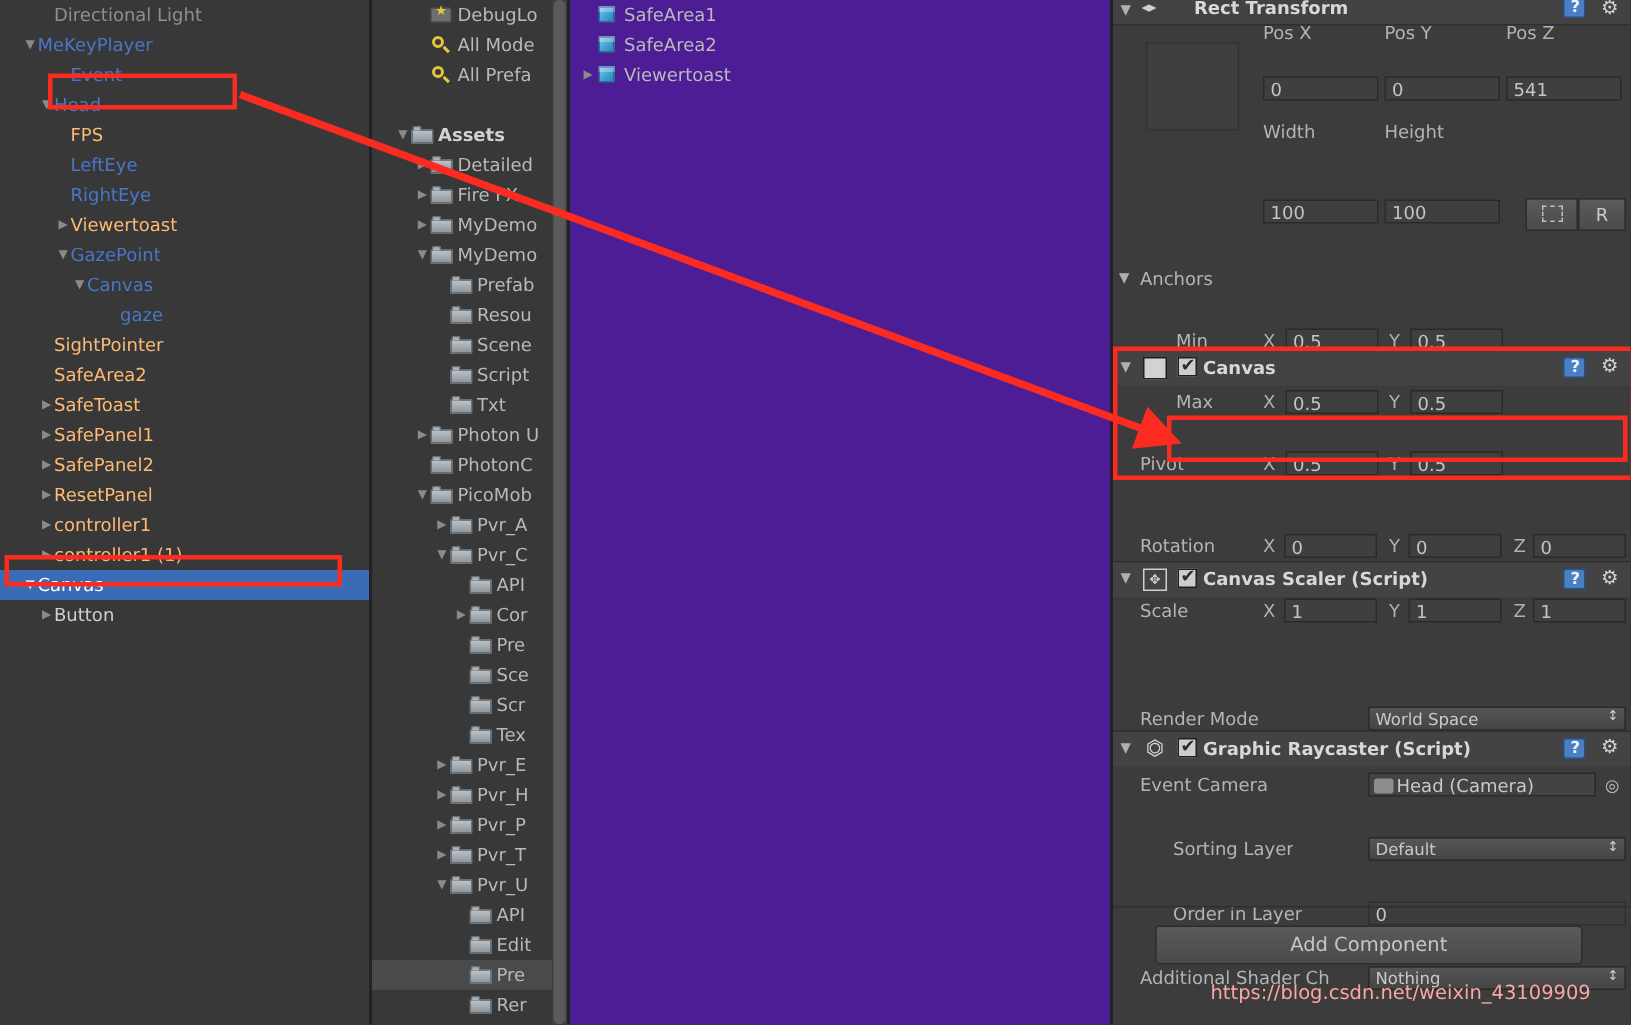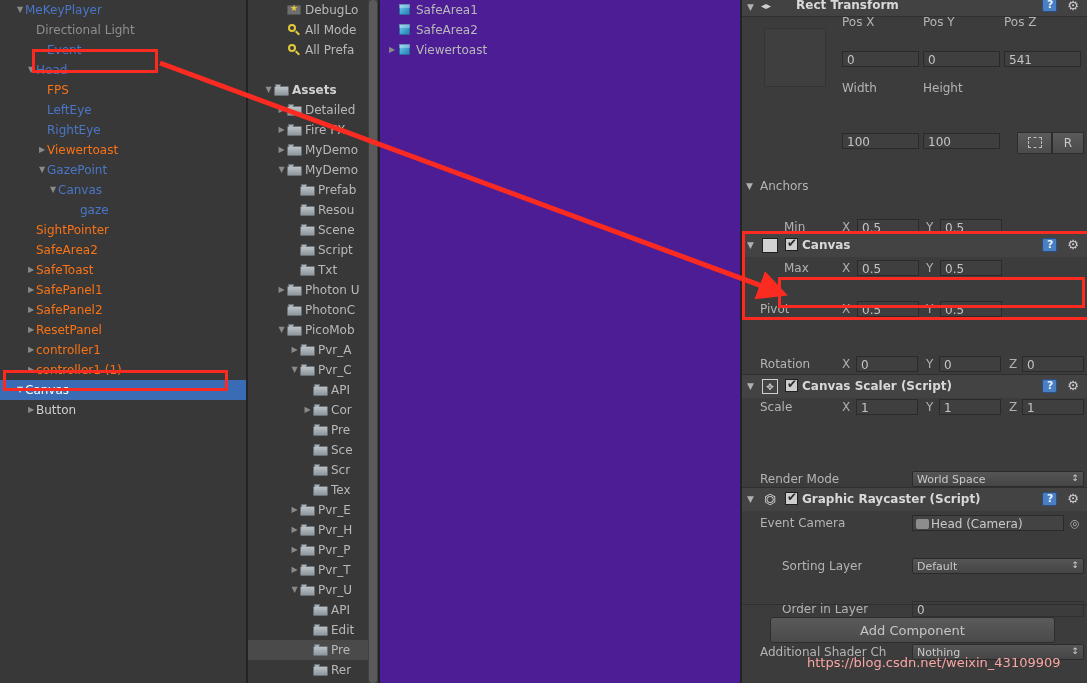--- a/index.html
+++ b/index.html
@@ -9,21 +9,21 @@
     font-size:12px;color:#b6b6b6;-webkit-font-smoothing:antialiased;
   }
   .panel{position:absolute;top:0;bottom:0;overflow:hidden;}
 
   
   #hierarchy{left:0;width:246px;background:#383838;}
   .hrow{height:20px;line-height:20px;white-space:nowrap;position:relative;}
   .hrow .tw{display:inline-block;width:10px;text-align:center;color:#8a8a8a;font-size:8px;vertical-align:top;}
   .hrow .lbl{display:inline-block;vertical-align:top;}
   .blue{color:#4a76c8;}
-  .blued{color:#f97316;}
+  .blued{color:#fdba74;}
   .gray{color:#8f8f8f;}
   .white{color:#cfcfcf;}
   .sel{background:#3a6cb5;}
   .sel .lbl{color:#ffffff;}
   .sel .tw{color:#dddddd;}
 
   
   #project{left:248px;width:120px;background:#383838;}
   #projScroll{position:absolute;left:368px;top:0;width:10px;bottom:0;background:#3f3f3f;}
   #projScrollThumb{position:absolute;left:1px;top:0;width:8px;height:683px;background:#5a5a5a;border-radius:4px;}
@@ -90,22 +90,22 @@
   .redbox{position:absolute;border:3px solid #fb2b22;box-sizing:border-box;pointer-events:none;}
   #ann{position:absolute;left:0;top:0;width:1087px;height:683px;pointer-events:none;}
 
   
   .vdiv{position:absolute;top:0;bottom:0;width:2px;background:#232323;}
 </style>
 </head>
 <body>
 
 <div class="panel" id="hierarchy">
+    <div class="hrow"><span style="display: inline-block; width: 26px;"></span><span class="tw"></span><span class="lbl gray">Directional Light</span></div>
     <div class="hrow"><span style="display: inline-block; width: 15px;"></span><span class="tw">▼</span><span class="lbl blue">MeKeyPlayer</span></div>
-    <div class="hrow"><span style="display: inline-block; width: 26px;"></span><span class="tw"></span><span class="lbl gray">Directional Light</span></div>
     <div class="hrow"><span style="display: inline-block; width: 37px;"></span><span class="tw"></span><span class="lbl blue">Event</span></div>
     <div class="hrow"><span style="display: inline-block; width: 26px;"></span><span class="tw">▼</span><span class="lbl blue">Head</span></div>
     <div class="hrow"><span style="display: inline-block; width: 37px;"></span><span class="tw"></span><span class="lbl blued">FPS</span></div>
     <div class="hrow"><span style="display: inline-block; width: 37px;"></span><span class="tw"></span><span class="lbl blue">LeftEye</span></div>
     <div class="hrow"><span style="display: inline-block; width: 37px;"></span><span class="tw"></span><span class="lbl blue">RightEye</span></div>
     <div class="hrow"><span style="display: inline-block; width: 37px;"></span><span class="tw">▶</span><span class="lbl blued">Viewertoast</span></div>
     <div class="hrow"><span style="display: inline-block; width: 37px;"></span><span class="tw">▼</span><span class="lbl blue">GazePoint</span></div>
     <div class="hrow"><span style="display: inline-block; width: 48px;"></span><span class="tw">▼</span><span class="lbl blue">Canvas</span></div>
     <div class="hrow"><span style="display: inline-block; width: 70px;"></span><span class="tw"></span><span class="lbl blue">gaze</span></div>
     <div class="hrow"><span style="display: inline-block; width: 26px;"></span><span class="tw"></span><span class="lbl blued">SightPointer</span></div>

